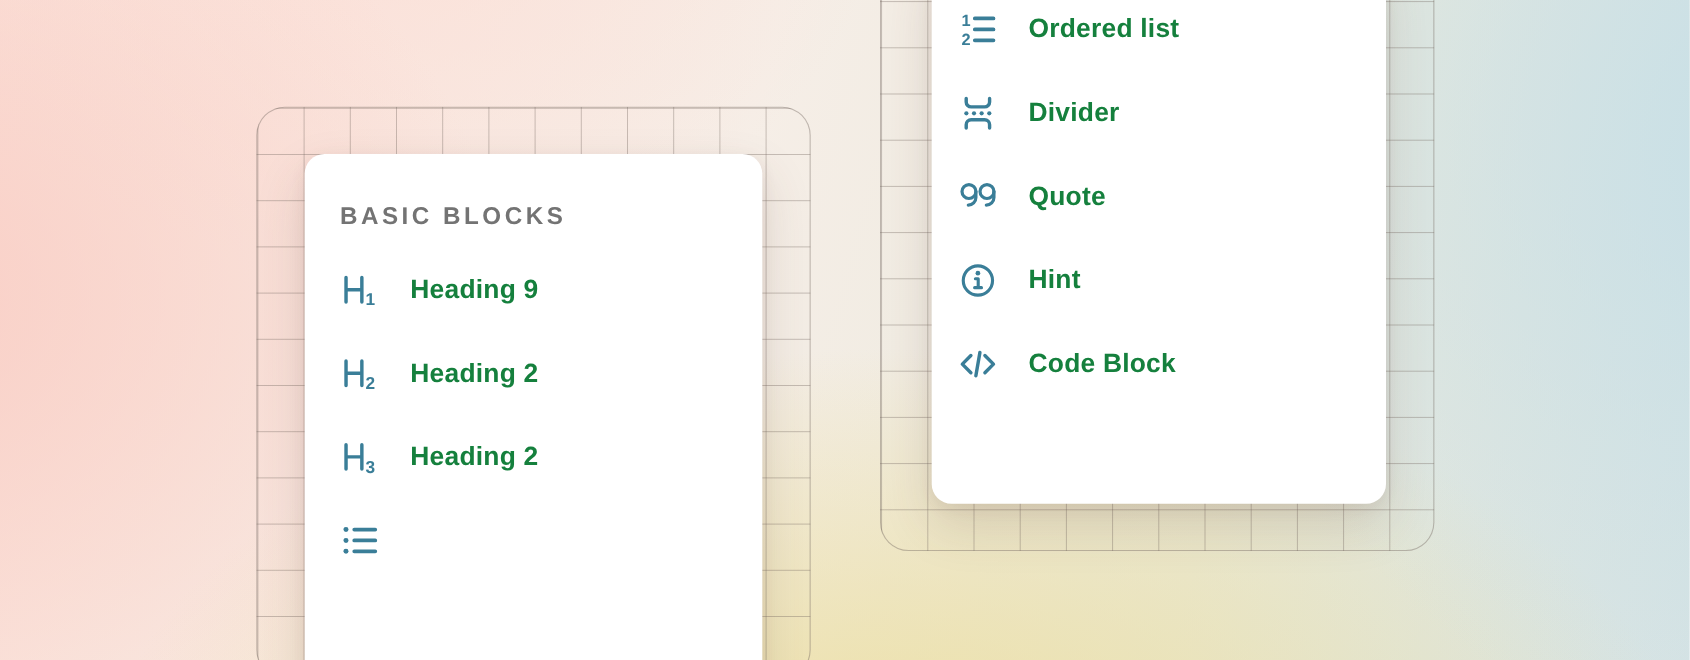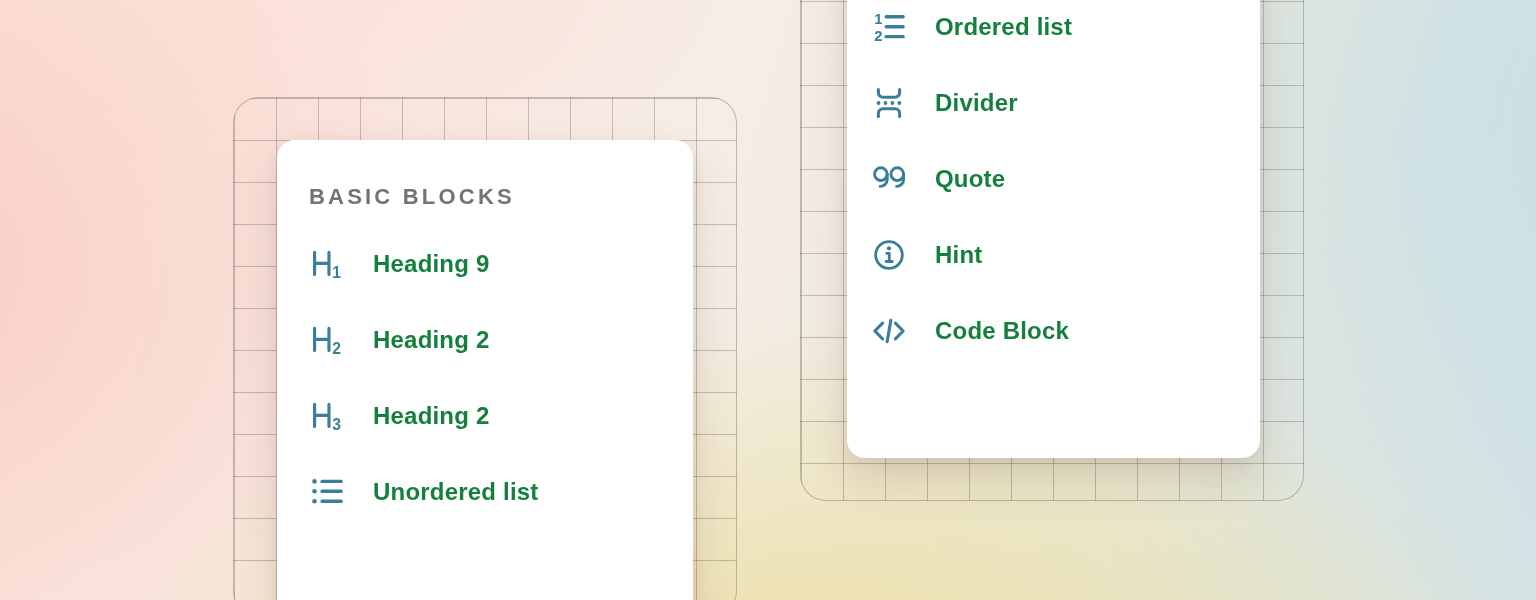--- a/index.html
+++ b/index.html
@@ -118,21 +118,20 @@
         <span class="icon">
           <svg viewBox="0 0 24 24">
             <g fill="none" stroke="#3a7e98" stroke-linecap="round" stroke-linejoin="round" stroke-width="2.4">
      <path d="M8.5 4.5H22M8.5 11.5H22M8.5 18.5H22"></path>
             </g>
      <circle cx="3.2" cy="4.5" r="1.6" fill="#3a7e98"></circle>
      <circle cx="3.2" cy="11.5" r="1.6" fill="#3a7e98"></circle>
      <circle cx="3.2" cy="18.5" r="1.6" fill="#3a7e98"></circle>
           </svg>
         </span>
-        <span class="label">Unordered list</span>
       </div>
     </div>
 </div>
 
 <div class="menu-card card-right">
   <div class="menu-list">
       <div class="menu-item">
         <span class="icon">
           <svg viewBox="0 0 24 24">
      <text x="1.5" y="9.6" font-size="10.5" font-weight="bold" fill="#3a7e98">1</text>

